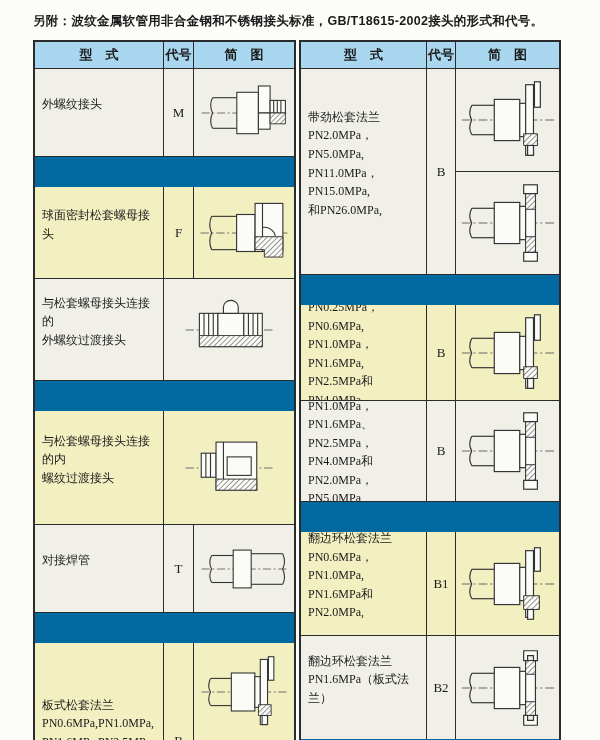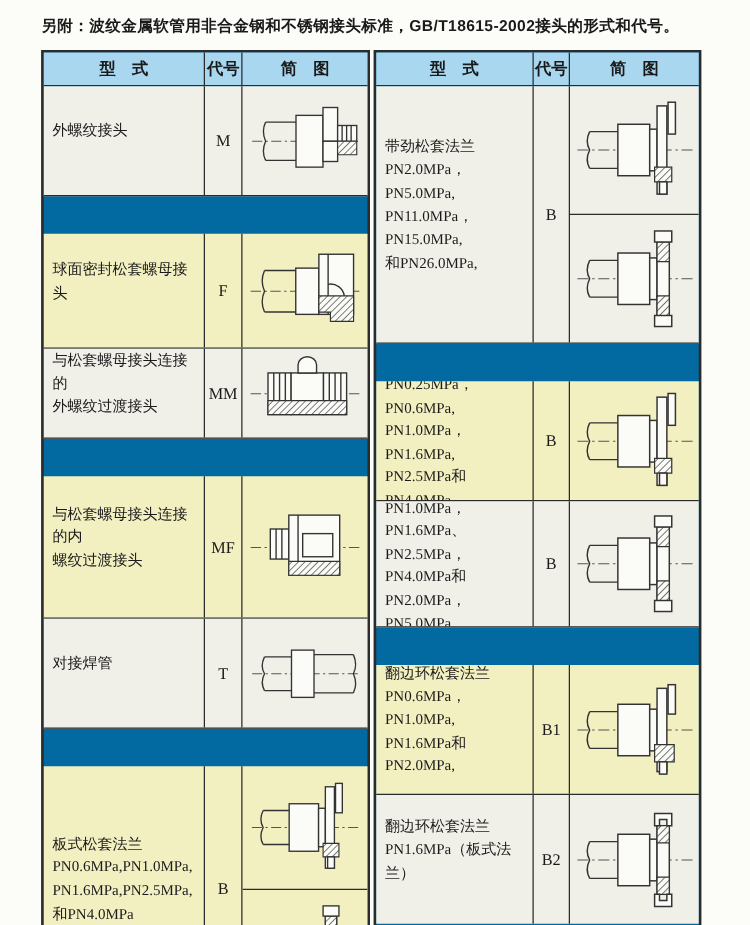--- a/index.html
+++ b/index.html
@@ -98,42 +98,40 @@
           <line class="ln" x1="15" y1="58" x2="42" y2="58"></line>
           <rect class="bd" x="42" y="20" width="20" height="40"></rect>
           <rect class="bd" x="62" y="8" width="30" height="52"></rect>
           <line class="ln" x1="70" y1="8" x2="70" y2="60"></line>
           <path class="ln" d="M70 34 a12 12 0 0 1 14 10"></path>
           <path class="ht" d="M62 44 h30 v22 h-20 v-8 h-10 z"></path>
         </svg>
       </div>
     </div>
 
-    <div class="row" style="height:72px">
+    <div class="row" style="height:102px">
       <div class="cell ct">与松套螺母接头连接的
 外螺纹过渡接头</div>
-      <div class="cell cc">MM</div>
       <div class="cell cd">
         <svg class="diag" width="96" height="74" viewBox="0 0 100 80">
           <path class="cl" d="M3 40 h94"></path>
           <rect class="bd" x="18" y="22" width="20" height="36"></rect>
           <path class="ln" d="M23 22 v36 M28 22 v36 M33 22 v36"></path>
           <rect class="bd" x="38" y="22" width="28" height="36"></rect>
           <path class="bd" d="M44 22 v-7 a8 7 0 0 1 16 0 v7 z"></path>
           <rect class="bd" x="66" y="22" width="20" height="36"></rect>
           <path class="ln" d="M71 22 v36 M76 22 v36 M81 22 v36"></path>
           <path class="ht" d="M18 46 h68 v12 h-68 z"></path>
         </svg>
       </div>
     </div>
 
     <div class="row hl" style="height:114px">
       <div class="cell ct">与松套螺母接头连接的内
 螺纹过渡接头</div>
-      <div class="cell cc">MF</div>
       <div class="cell cd">
         <svg class="diag" width="96" height="74" viewBox="0 0 100 80">
           <path class="cl" d="M3 40 h94"></path>
           <rect class="bd" x="20" y="24" width="16" height="26"></rect>
           <path class="ln" d="M25 24 v26 M30 24 v26"></path>
           <rect class="bd" x="36" y="12" width="44" height="52"></rect>
           <line class="ln" x1="44" y1="12" x2="44" y2="64"></line>
           <rect class="ln" x="48" y="28" width="26" height="20"></rect>
           <path class="ht" d="M36 52 h44 v12 h-44 z"></path>
         </svg>

